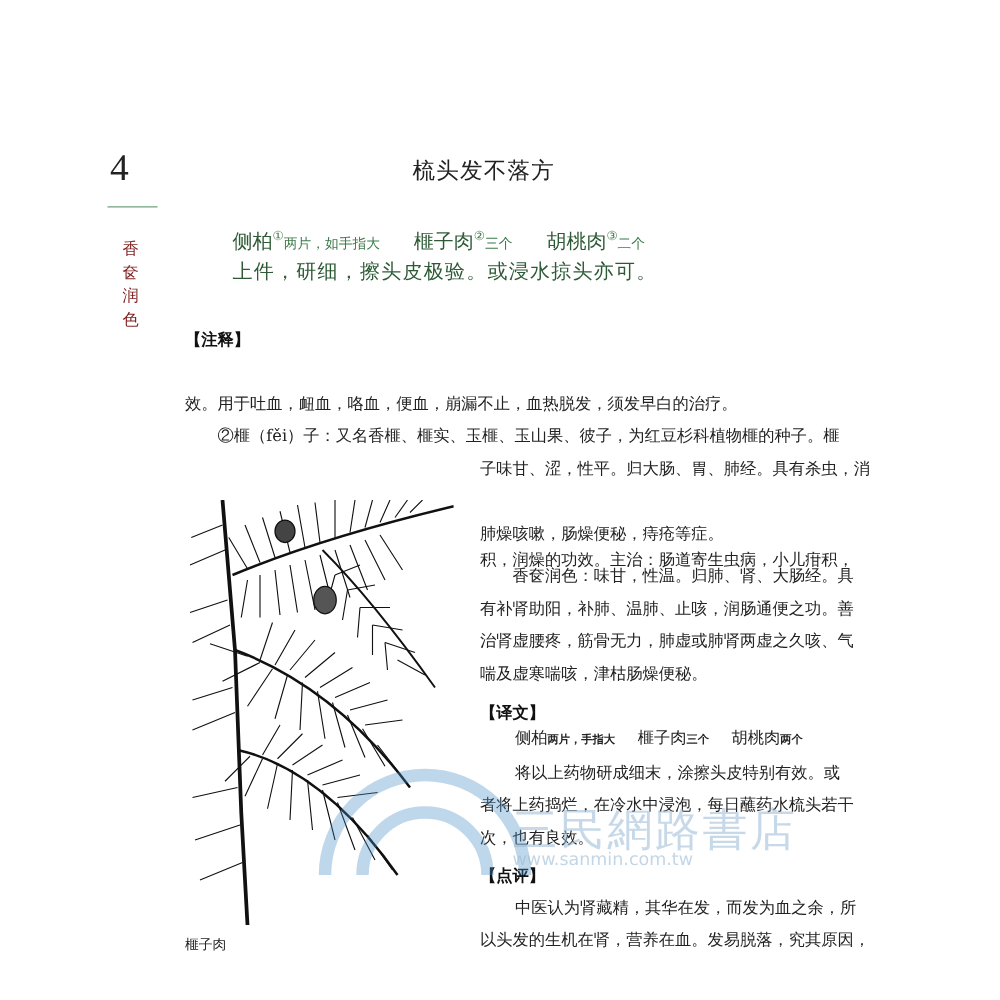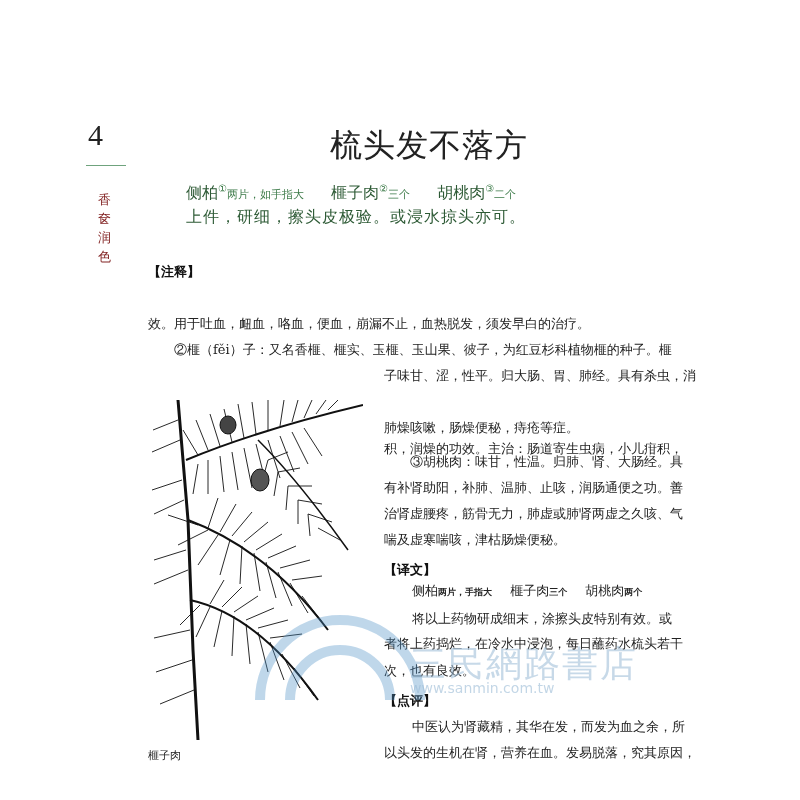--- a/index.html
+++ b/index.html
@@ -4,21 +4,21 @@
   <style>
     html, body { margin:0; padding:0; }
     body { width:800px; height:800px; background:#ffffff; position:relative; overflow:hidden;
            font-family:"DejaVu Serif", serif; color:#1c1c1c; }
     .page { position:absolute; left:0; top:0; width:800px; height:800px; }
 
     .chapter-num { position:absolute; left:88px; top:118px; font-size:30px; font-family:"Liberation Serif", serif; color:#222; }
     .chapter-rule { position:absolute; left:86px; top:165px; width:40px; height:1px; background:#6fa37d; }
     .side-title { position:absolute; left:98px; top:190px; width:16px; font-size:13px; line-height:19px; color:#7f1d1d; word-break:break-all; }
 
-    .title { position:absolute; left:330px; top:124px; font-size:32px; color:#222; letter-spacing:1px; }
+    .title { position:absolute; left:330px; top:124px; font-size:18px; color:#222; letter-spacing:1px; }
 
     .formula { position:absolute; left:186px; top:183px; font-size:16px; color:#2d5a35; white-space:nowrap; }
     .formula .herb { font-size:16px; }
     .formula sup { font-size:10px; color:#3c7a48; vertical-align:6px; }
     .formula .dose { font-size:11px; color:#3c7a48; margin-right:22px; }
     .method { position:absolute; left:186px; top:207px; font-size:16px; color:#2d5a35; letter-spacing:1px; }
 
     .sec-head { position:absolute; font-size:13px; font-weight:bold; color:#111; font-family:"DejaVu Sans", sans-serif; }
     .para { position:absolute; font-size:13px; line-height:26px; color:#222; }
 
@@ -46,21 +46,21 @@
     <span class="herb">胡桃肉</span><sup>③</sup><span class="dose">二个</span>
   </div>
   <div class="method">上件，研细，擦头皮极验。或浸水掠头亦可。</div>
 
   <div class="sec-head" style="left:148px;top:263px;">【注释】</div>
   <div class="para" style="left:148px;top:311px;">效。用于吐血，衄血，咯血，便血，崩漏不止，血热脱发，须发早白的治疗。</div>
   <div class="para" style="left:174px;top:337px;">②榧（fěi）子：又名香榧、榧实、玉榧、玉山果、彼子，为红豆杉科植物榧的种子。榧</div>
   <div class="para" style="left:384px;top:363px;">子味甘、涩，性平。归大肠、胃、肺经。具有杀虫，消</div>
   <div class="para" style="left:384px;top:389px;margin-top:47px;">积，润燥的功效。主治：肠道寄生虫病，小儿疳积，</div>
   <div class="para" style="left:384px;top:415px;">肺燥咳嗽，肠燥便秘，痔疮等症。</div>
-  <div class="para" style="left:410px;top:449px;">③胡桃肉：味甘，性温。归肺、肾、大肠经。具</div>
+  <div class="para" style="left:410px;top:449px;">香奁润色：味甘，性温。归肺、肾、大肠经。具</div>
   <div class="para" style="left:384px;top:475px;">有补肾助阳，补肺、温肺、止咳，润肠通便之功。善</div>
   <div class="para" style="left:384px;top:501px;">治肾虚腰疼，筋骨无力，肺虚或肺肾两虚之久咳、气</div>
   <div class="para" style="left:384px;top:527px;">喘及虚寒喘咳，津枯肠燥便秘。</div>
 
   <div class="sec-head" style="left:384px;top:561px;">【译文】</div>
   <div class="para" style="left:412px;top:578px;font-size:13px;">
     <span>侧柏</span><span style="font-size:9px;font-weight:bold;margin-right:14px;">两片，手指大</span>
     <span>榧子肉</span><span style="font-size:9px;font-weight:bold;margin-right:14px;">三个</span>
     <span>胡桃肉</span><span style="font-size:9px;font-weight:bold;">两个</span>
   </div>

